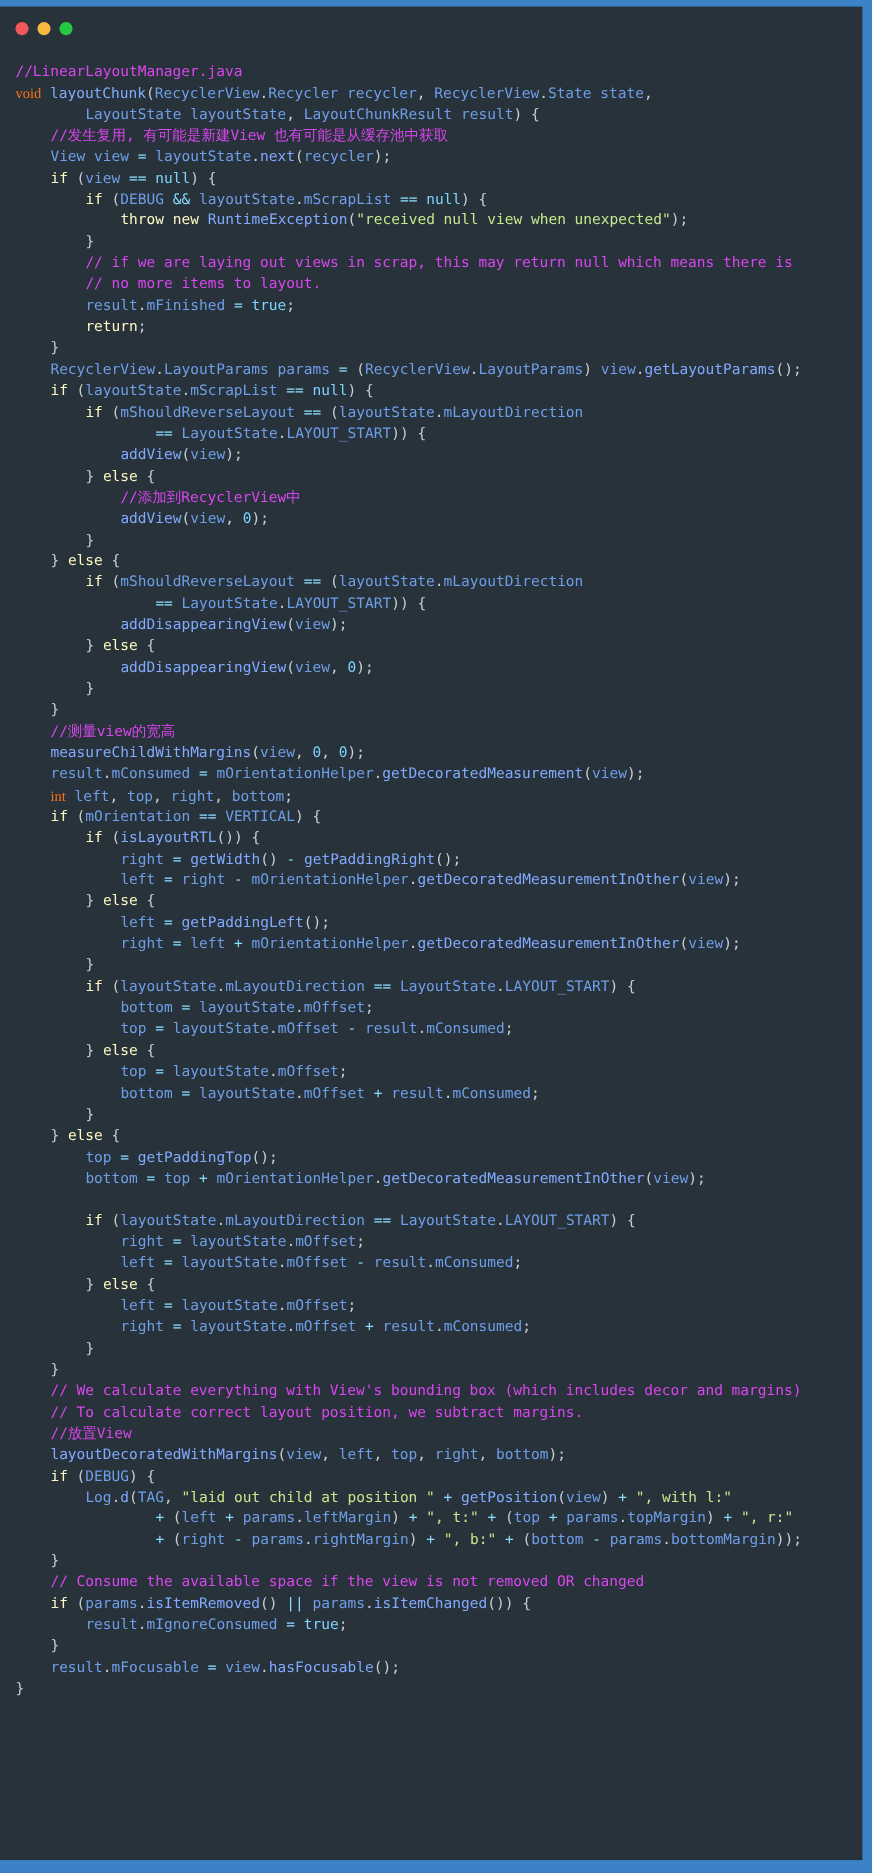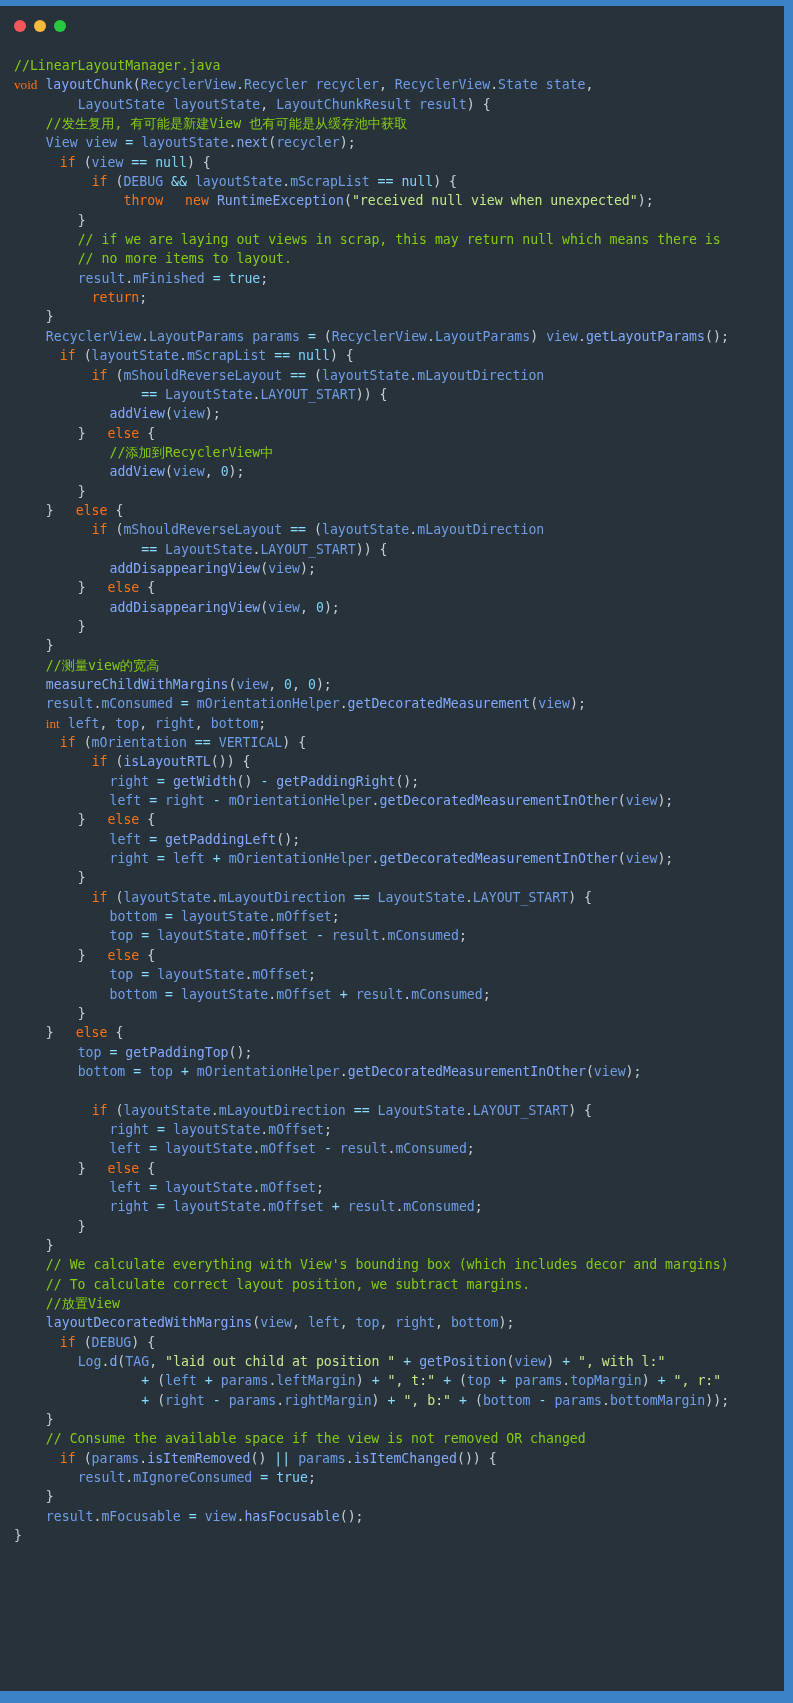--- a/index.html
+++ b/index.html
@@ -54,22 +54,22 @@
     padding: 10px 0 0 14px;
     font-size: 13.2px;
     line-height: 19.35px;
     white-space: pre;
     color: #c6cfd6;
     letter-spacing: 0px;
   }
   .ln { display: block; height: 19.35px; }
 
   
-  .cm  { color: #84cc16; }          
-  .kw  { color: #f97316; margin-left: 14px; }          
+  .cm  { color: #d946ef; }          
+  .kw  { color: #fef9c3; }          
   .ty  { color: #f97316; font-family: Liberation Serif, serif; }          
   .cls { color: #6f9ee8; }          
   .fn  { color: #82aaff; text-align: center; }          
   .pl  { color: #c6cfd6; }          
   .num { color: #7dd3fc; margin-top: 16px; }          
   .str { color: #c3e88d; }          
   .op  { color: #89ddff; }          
 </style>
 </head>
 <body>

